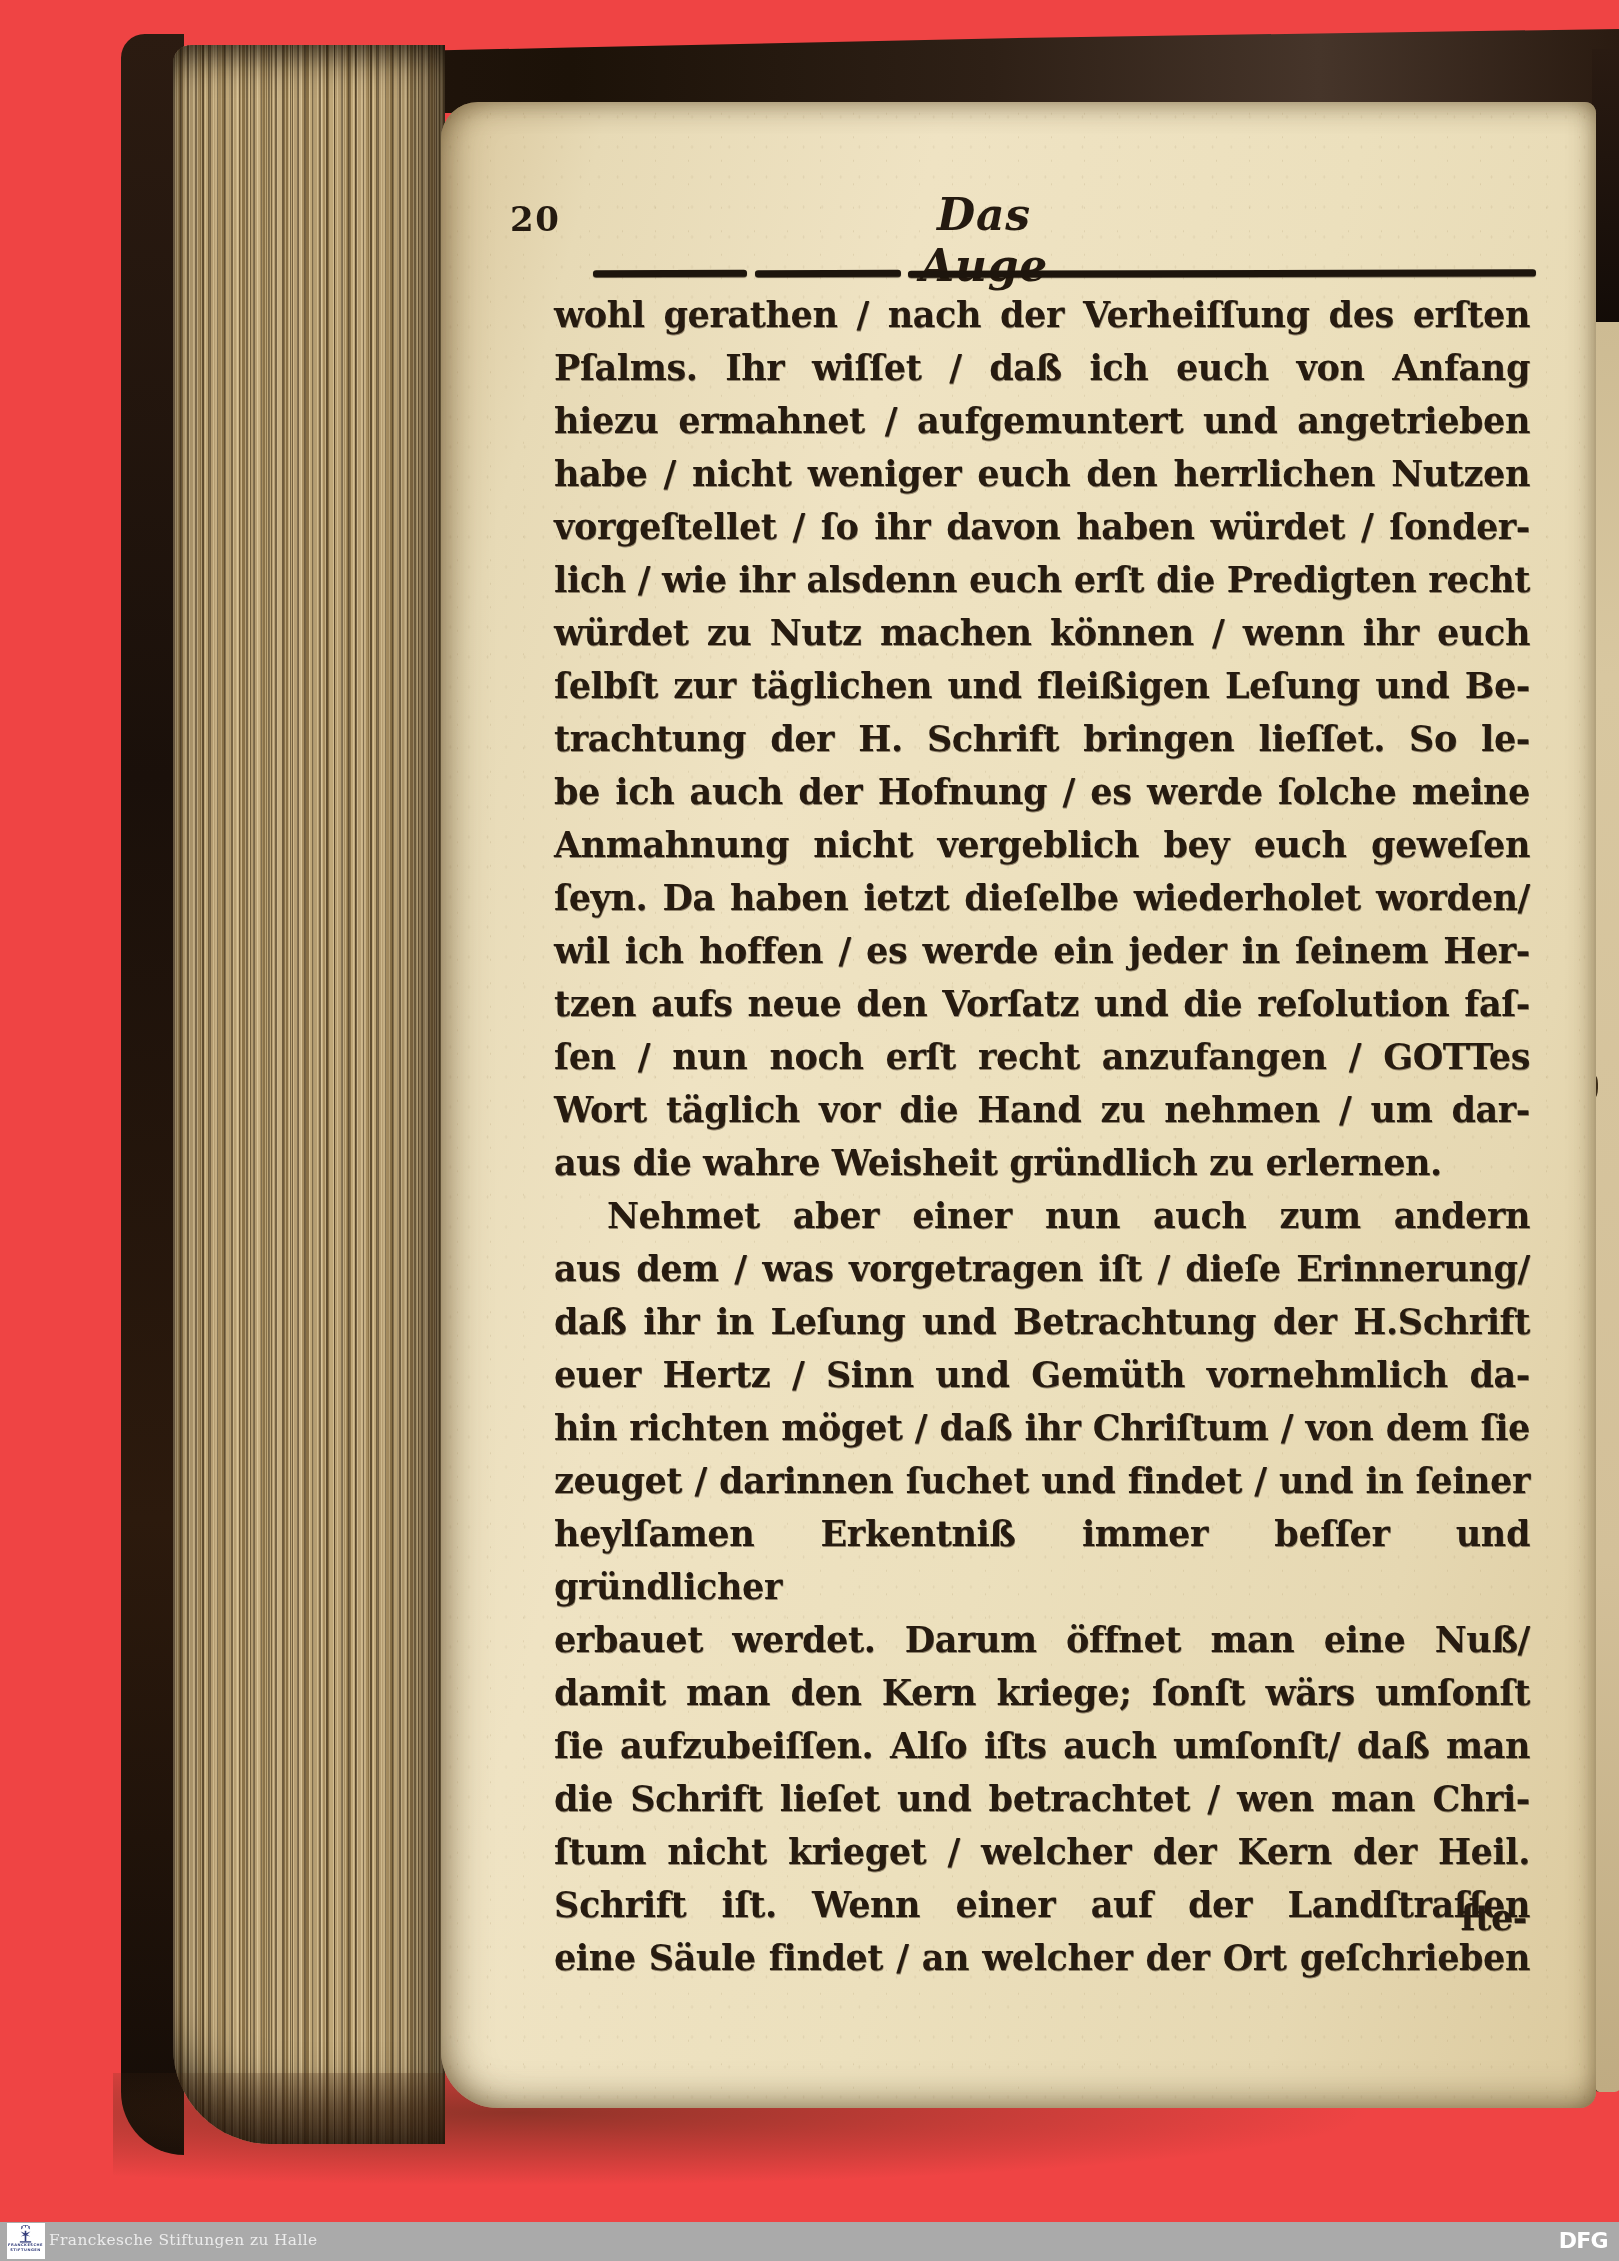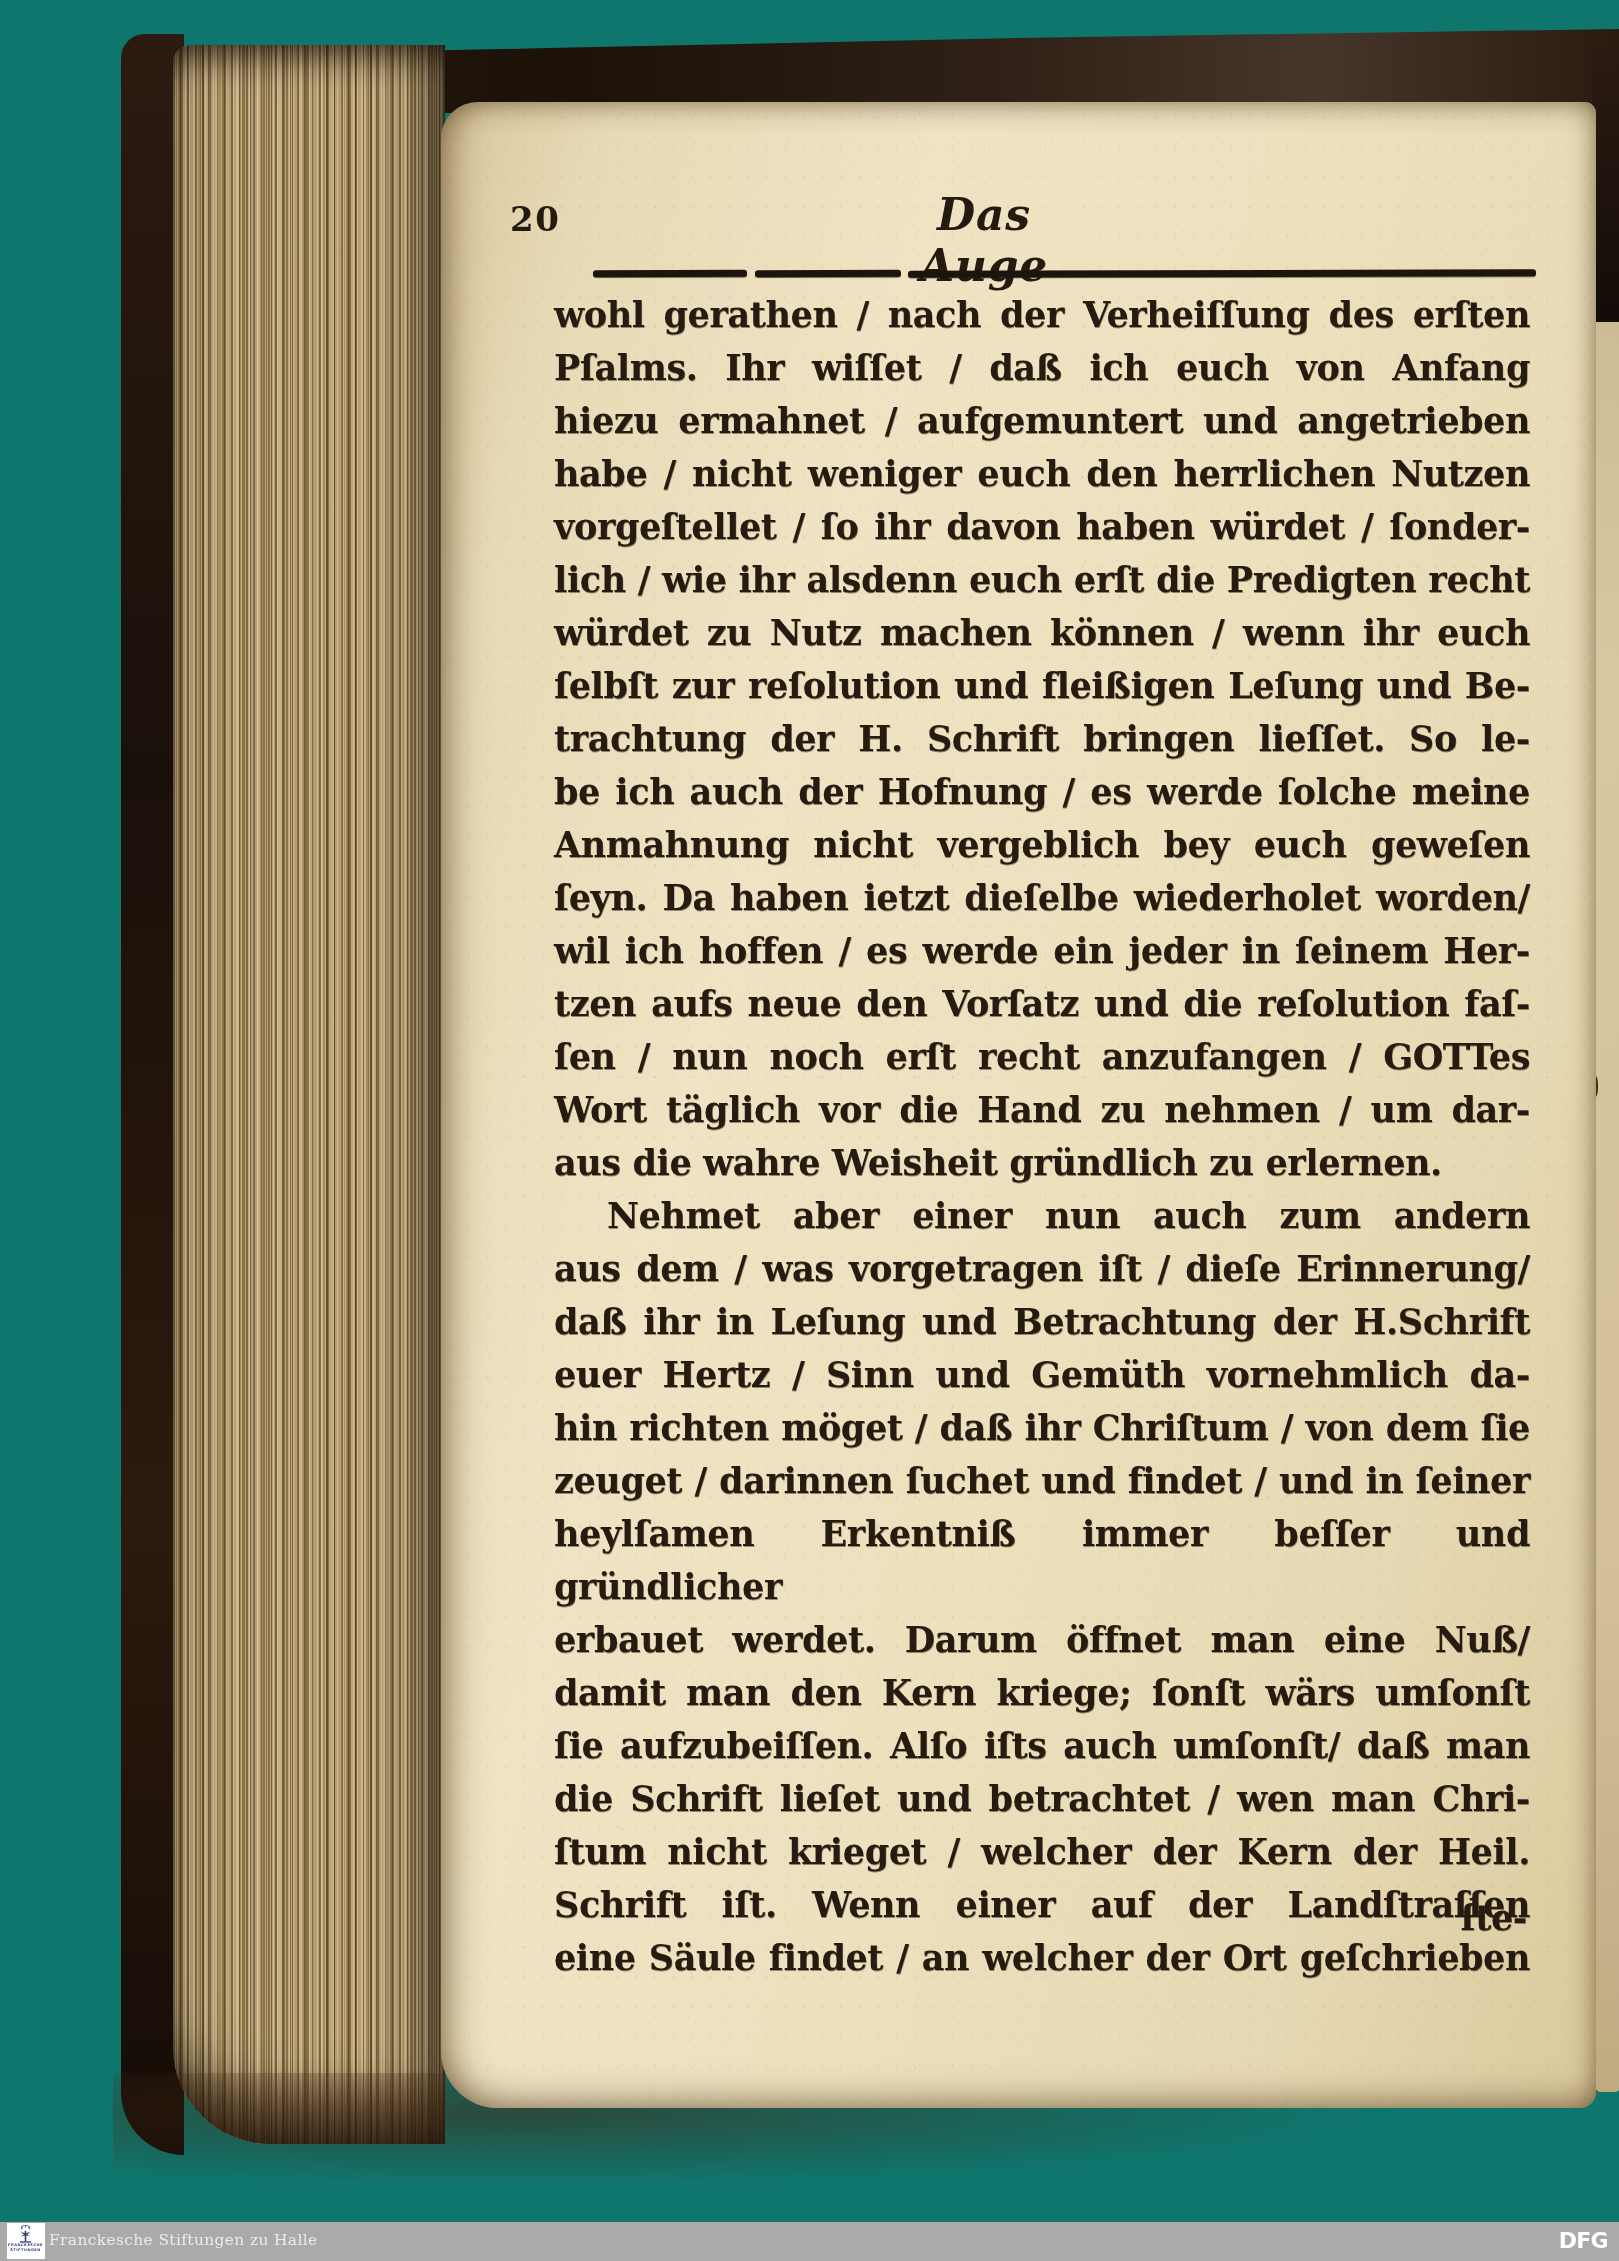--- a/index.html
+++ b/index.html
@@ -1,16 +1,16 @@
 <!DOCTYPE html>
 <html style="font-size:13px"><head>
 <meta charset="utf-8">
 <style>
   html,body{margin:0;padding:0;background:#000;}
-  #scene{position:relative;width:1619px;height:2261px;background:#0f766e;overflow:hidden;
+  #scene{position:relative;width:1619px;height:2261px;background:#ef4444;overflow:hidden;
          font-family:"DejaVu Serif", serif;}
 
   
   .cover-top{position:absolute;left:121px;top:29px;width:1498px;height:84px;
     background:linear-gradient(90deg,#241610,#1c1208 30%,#2e2016 58%,#46352a 80%,#2a1b11);
     clip-path:polygon(0% 34%,30% 22%,62% 10%,100% 0%,100% 100%,0% 100%);}
   .cover-right{position:absolute;left:1592px;top:49px;width:27.5px;height:283px;
     background:linear-gradient(180deg,#2a1b12,#120b07);}
   .cover-left{position:absolute;left:121px;top:34px;width:63px;height:2121px;
     background:linear-gradient(180deg,#2b1b11,#1a100a 35%,#2c1a0d 70%,#140c07);
@@ -99,21 +99,21 @@
   <div class="rule s3"></div>
 
   <div class="textblock">
       <div class="bodyline">wohl gerathen / nach der Verheiſſung des erſten</div>
       <div class="bodyline">Pſalms. Ihr wiſſet / daß ich euch von Anfang</div>
       <div class="bodyline">hiezu ermahnet / aufgemuntert und angetrieben</div>
       <div class="bodyline">habe / nicht weniger euch den herrlichen Nutzen</div>
       <div class="bodyline">vorgeſtellet / ſo ihr davon haben würdet / ſonder-</div>
       <div class="bodyline">lich / wie ihr alsdenn euch erſt die Predigten recht</div>
       <div class="bodyline">würdet zu Nutz machen können / wenn ihr euch</div>
-      <div class="bodyline">ſelbſt zur reſolution und fleißigen Leſung und Be-</div>
+      <div class="bodyline">ſelbſt zur täglichen und fleißigen Leſung und Be-</div>
       <div class="bodyline">trachtung der H. Schrift bringen lieſſet. So le-</div>
       <div class="bodyline">be ich auch der Hofnung / es werde ſolche meine</div>
       <div class="bodyline">Anmahnung nicht vergeblich bey euch geweſen</div>
       <div class="bodyline">ſeyn. Da haben ietzt dieſelbe wiederholet worden/</div>
       <div class="bodyline">wil ich hoffen / es werde ein jeder in ſeinem Her-</div>
       <div class="bodyline">tzen aufs neue den Vorſatz und die reſolution faſ-</div>
       <div class="bodyline">ſen / nun noch erſt recht anzufangen / GOTTes</div>
       <div class="bodyline">Wort täglich vor die Hand zu nehmen / um dar-</div>
       <div class="bodyline line-short">aus die wahre Weisheit gründlich zu erlernen.</div>
       <div class="bodyline line-indent">Nehmet aber einer nun auch zum andern</div>

